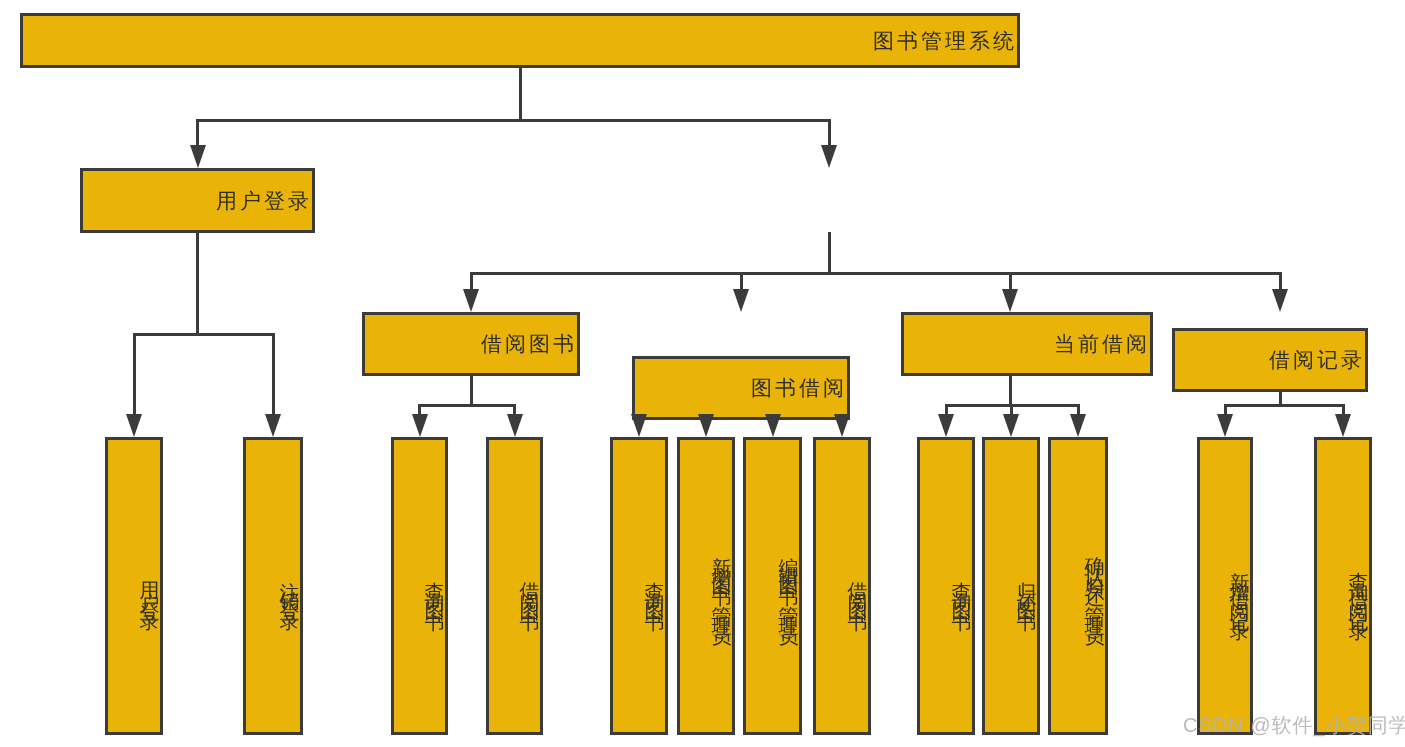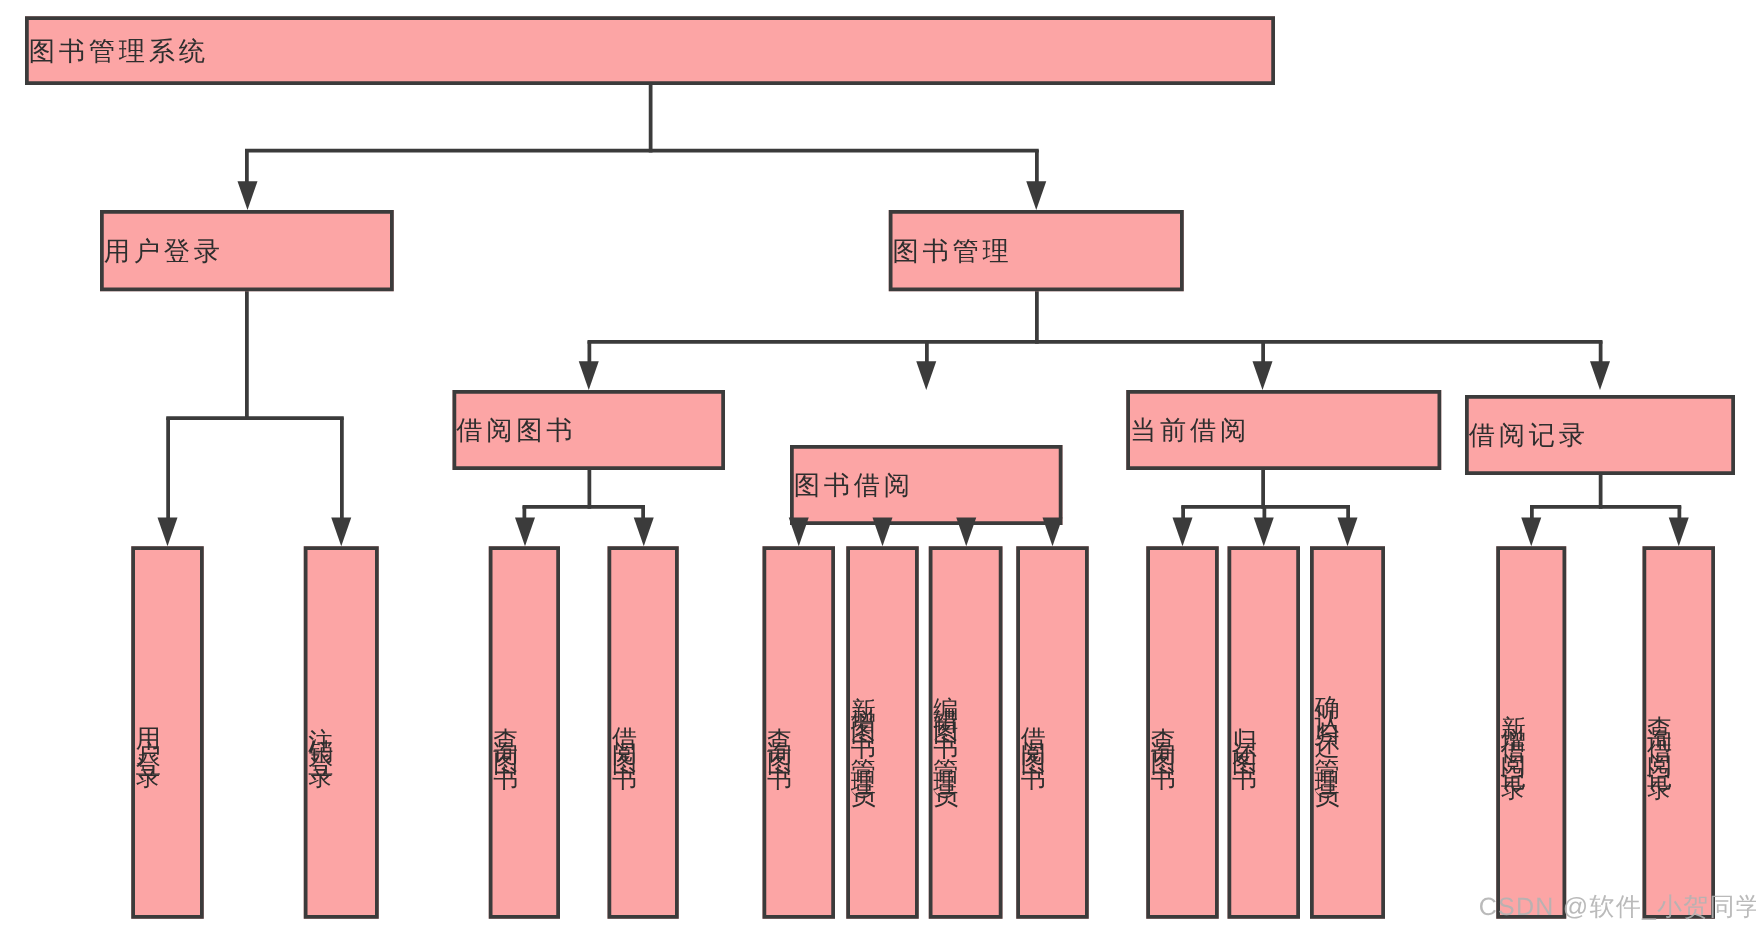--- a/index.html
+++ b/index.html
@@ -10,24 +10,24 @@
     position: relative;
     width: 1405px;
     height: 747px;
     background: var(--bg, #ffffff);
     overflow: hidden;
   }
 
   .node {
     position: absolute;
     border: 3px solid var(--line, #3b3b3b);
-    background: #fca5a5;
+    background: #eab308;
     display: flex;
     align-items: center;
-    justify-content: flex-start;
+    justify-content: flex-end;
     color: var(--text, #2e2e2e);
     z-index: 2;
   }
   .node.h .lbl {
     font-size: 21px;
     letter-spacing: 3px;
     white-space: nowrap;
   }
   .node.v .lbl {
     writing-mode: vertical-rl;
@@ -68,33 +68,30 @@
 <body>
 
 <div id="canvas" style="--line: #3b3b3b; --text: #2e2e2e; --bg: #ffffff; --wm: #b3b3b3;">
   <div class="watermark">CSDN @软件_小贺同学</div>
 <div class="node h" style="left: 20px; top: 13px; width: 1000px; height: 55px;">
       <span class="lbl">图书管理系统</span>
     </div>
     <div class="node h" style="left: 80px; top: 168px; width: 235px; height: 65px;">
       <span class="lbl">用户登录</span>
     </div>
-    <div class="node h" style="left: 711px; top: 168px; width: 236px; height: 65px;">
-      <span class="lbl">图书管理</span>
-    </div>
     <div class="node h" style="left: 362px; top: 312px; width: 218px; height: 64px;">
       <span class="lbl">借阅图书</span>
     </div>
     <div class="node h" style="left: 632px; top: 312px; width: 218px; height: 64px; margin-top: 44px;">
       <span class="lbl">图书借阅</span>
     </div>
     <div class="node h" style="left: 901px; top: 312px; width: 252px; height: 64px;">
       <span class="lbl">当前借阅</span>
     </div>
-    <div class="node h" style="left: 1172px; top: 316px; width: 216px; height: 64px;">
+    <div class="node h" style="left: 1172px; top: 328px; width: 196px; height: 64px;">
       <span class="lbl">借阅记录</span>
     </div>
     <div class="node v" style="left: 105px; top: 437px; width: 58px; height: 298px;">
       <span class="lbl">用户登录</span>
     </div>
     <div class="node v" style="left: 243px; top: 437px; width: 60px; height: 298px;">
       <span class="lbl">注销登录</span>
     </div>
     <div class="node v" style="left: 391px; top: 437px; width: 57px; height: 298px;">
       <span class="lbl">查询图书</span>

